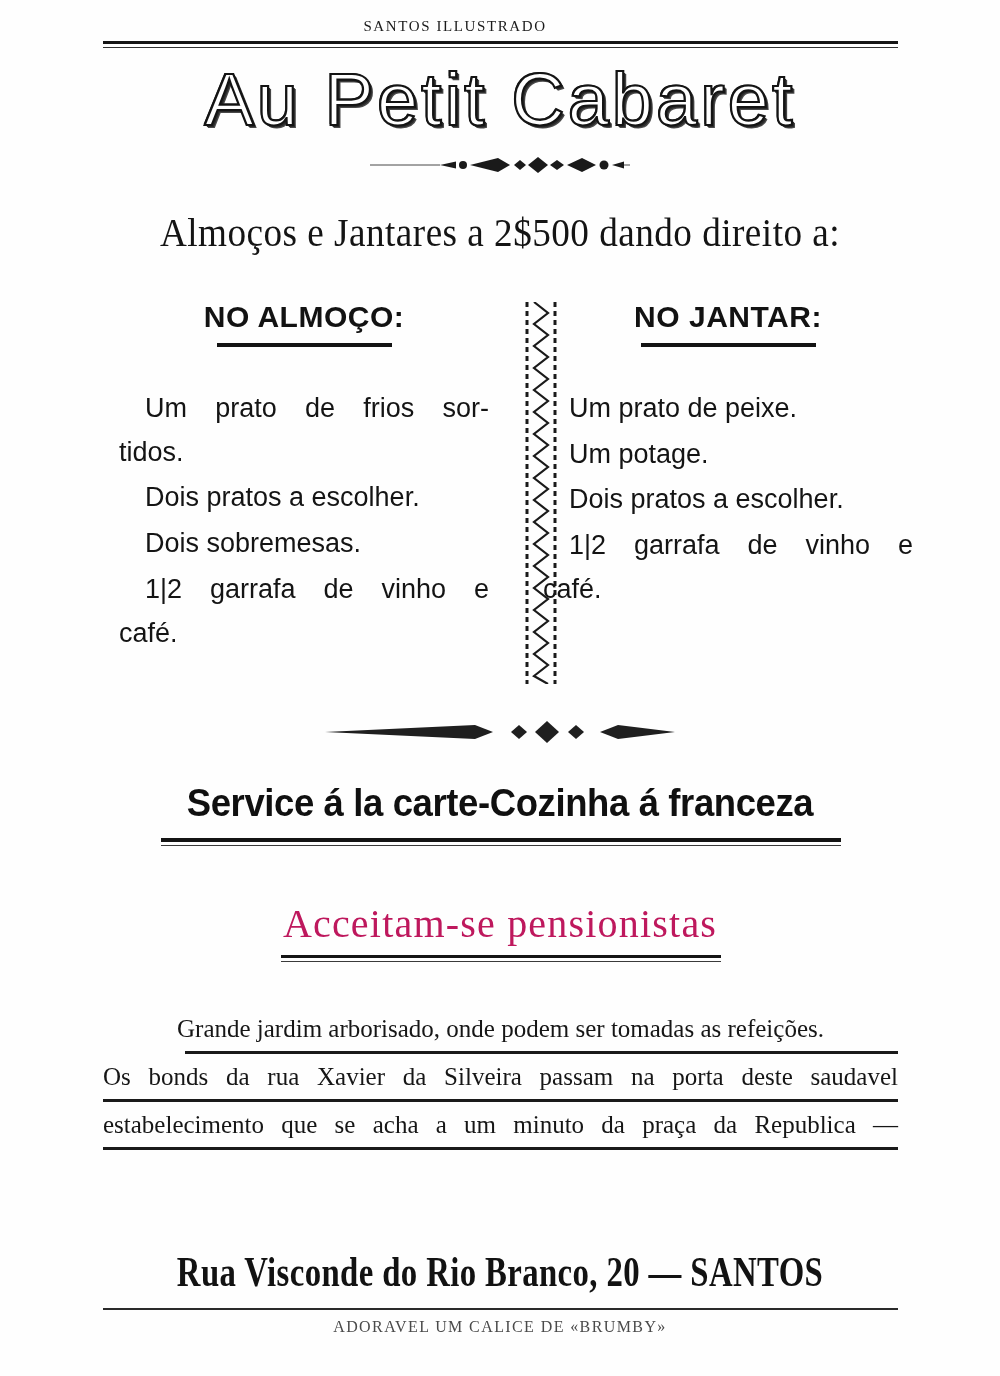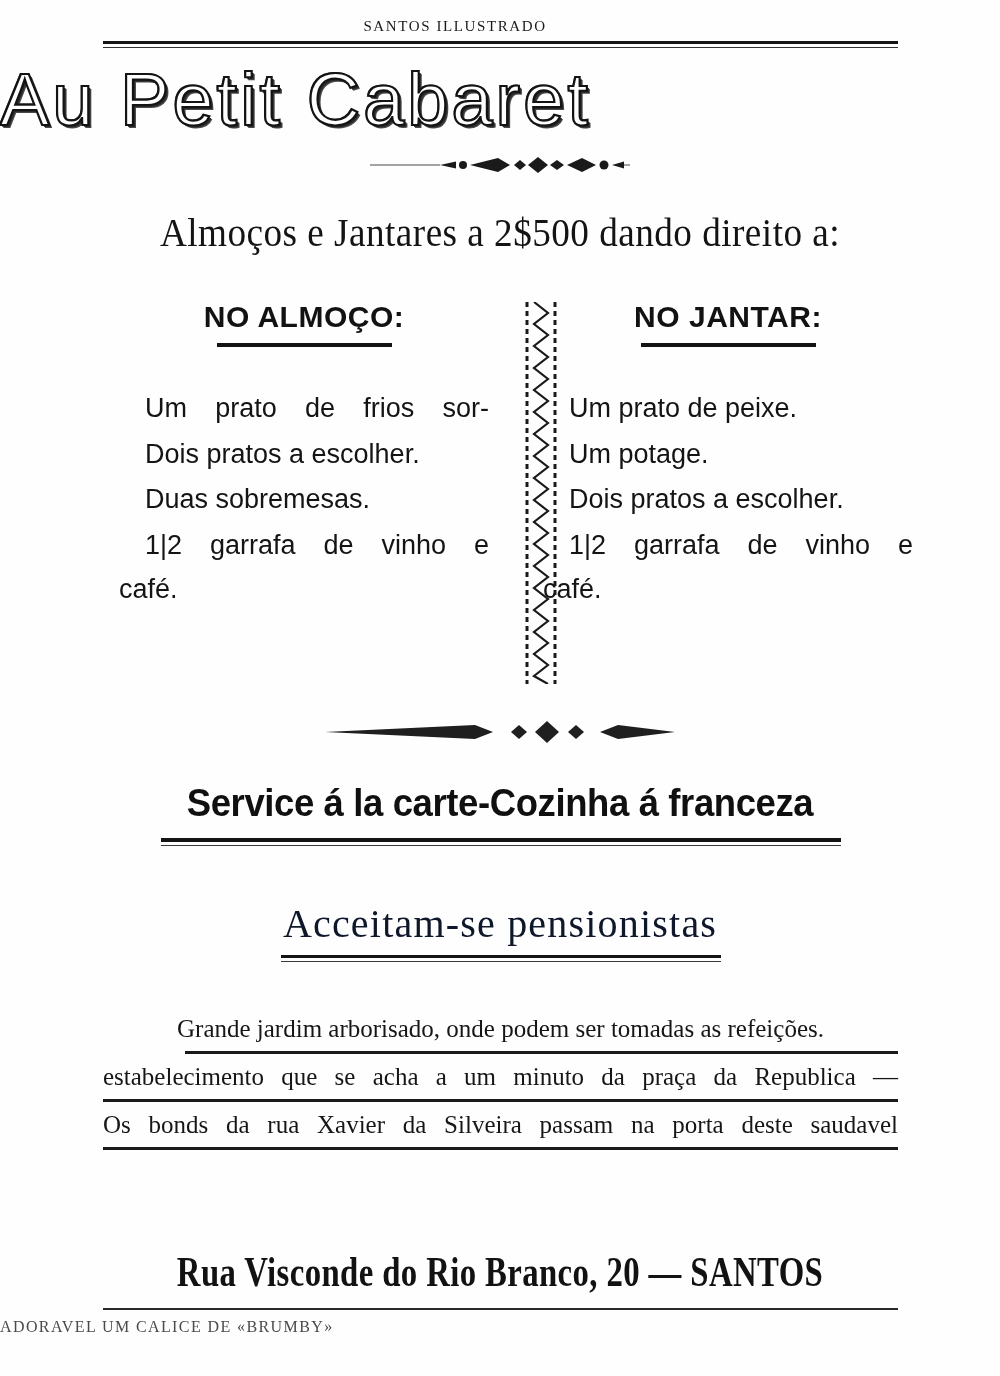--- a/index.html
+++ b/index.html
@@ -53,21 +53,21 @@
     height: 1px;
     background: #303030;
   }
 
   
   .title {
     position: absolute;
     top: 57px;
     left: 0;
     width: 1000px;
-    text-align: left;
+    text-align: center;
     font-family: "Liberation Sans", sans-serif;
     font-size: 74px;
     font-weight: 400;
     letter-spacing: 3px;
     color: #ffffff;
     -webkit-text-stroke: 2.2px #141414;
     text-shadow:
        2px 2px 0 #2a2a2a,
        3px 3px 0 #4a4a4a,
       -1px -1px 0 #111111;
@@ -211,21 +211,21 @@
   
   .pension {
     position: absolute;
     top: 900px;
     left: 0;
     width: 1000px;
     text-align: center;
     font-family: "Liberation Serif", serif;
     font-size: 40px;
     letter-spacing: 1.2px;
-    color: #0f172a;
+    color: #be185d;
     white-space: nowrap;
   }
   .pension-rule {
     position: absolute;
     top: 955px;
     left: 281px;
     width: 440px;
     height: 3px;
     background: #141414;
   }
@@ -296,21 +296,21 @@
     top: 1308px;
     height: 2px;
     background: #2a2a2a;
   }
 
   .footer {
     position: absolute;
     top: 1318px;
     left: 0;
     width: 1000px;
-    text-align: left;
+    text-align: center;
     font-family: "Liberation Serif", serif;
     font-size: 16px;
     letter-spacing: 1.4px;
     color: #4a4a4a;
     white-space: nowrap;
   }
 </style>
 </head>
 <body>
 
@@ -342,26 +342,27 @@
   <div class="subtitle">Almoços e Jantares a 2$500 dando direito a:</div>
 
   <div class="menu">
 
     <div class="col col-left">
       <div class="col-head">NO ALMOÇO:</div>
       <div class="col-head-rule"></div>
       <div class="col-items">
         <div class="col-item justified">
           <span>Um prato de frios sor-</span>
+          <span class="tail">tidos.</span>
         </div>
         <div class="col-item">
           <span>Dois pratos a escolher.</span>
         </div>
         <div class="col-item">
-          <span>Duas sobremesas.</span>
+          <span>Dois sobremesas.</span>
         </div>
         <div class="col-item justified">
           <span>1|2 garrafa de vinho e</span>
           <span class="tail">café.</span>
         </div>
       </div>
     </div>
 
     <div class="vdivider">
       <svg width="36" height="382" viewBox="0 0 36 382" preserveAspectRatio="none" aria-hidden="true">
@@ -413,27 +414,27 @@
   <div class="pension">Acceitam-se pensionistas</div>
   <div class="pension-rule"></div>
   <div class="pension-rule-thin"></div>
 
   <div class="body-block">
     <div class="body-line center">
       <span class="txt">Grande jardim arborisado, onde podem ser tomadas as refeições.</span>
       <span class="underrule inset"></span>
     </div>
     <div class="body-line spread">
+      <span class="txt">Os bonds da rua Xavier da Silveira passam na porta deste saudavel</span>
+      <span class="underrule full"></span>
+    </div>
+    <div class="body-line spread">
       <span class="txt">estabelecimento que se acha a um minuto da praça da Republica —</span>
       <span class="underrule full"></span>
     </div>
-    <div class="body-line spread">
-      <span class="txt">Os bonds da rua Xavier da Silveira passam na porta deste saudavel</span>
-      <span class="underrule full"></span>
-    </div>
   </div>
 
   <div class="address">Rua Visconde do Rio Branco, 20 — SANTOS</div>
 
   <div class="rule-bottom"></div>
 
   <div class="footer">ADORAVEL UM CALICE DE «BRUMBY»</div>
 
 </div>
 

